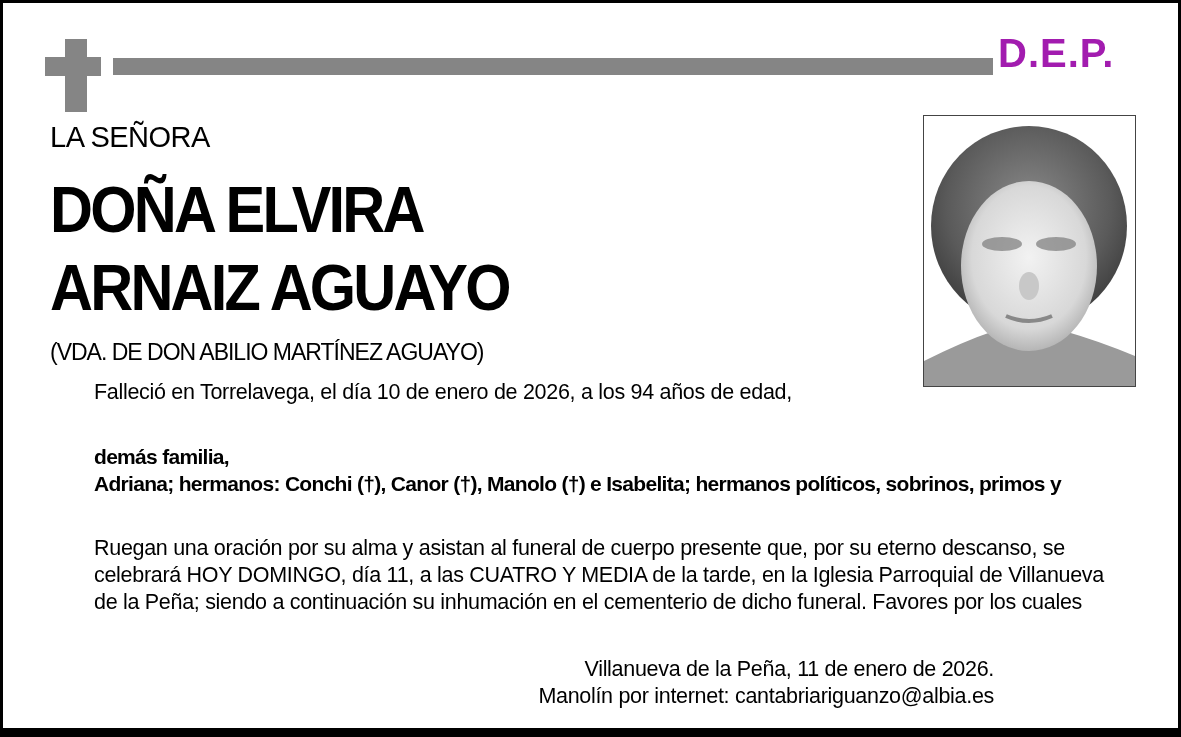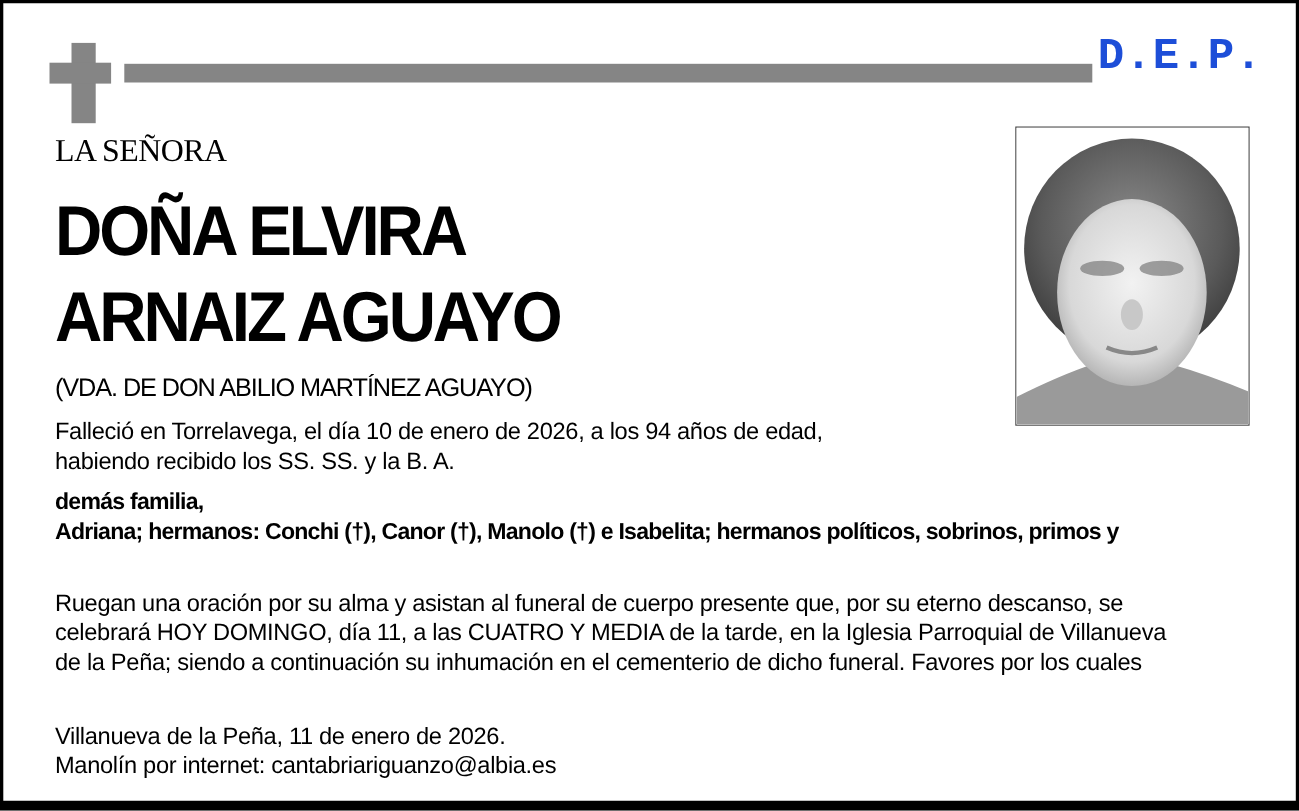--- a/index.html
+++ b/index.html
@@ -8,35 +8,35 @@
     position: absolute; left: 0; top: 0; width: 1181px; height: 737px;
     box-sizing: border-box;
     border-top: 3px solid #000; border-left: 3px solid #000; border-right: 3px solid #000;
     border-bottom: 9px solid #000;
     background: #fff;
   }
   .cross-v { position: absolute; left: 62px; top: 36px; width: 22px; height: 73px; background: #858585; }
   .cross-h { position: absolute; left: 42px; top: 54px; width: 56px; height: 19px; background: #858585; }
   .rule { position: absolute; left: 110px; top: 55px; width: 880px; height: 17px; background: #858585; }
   .dep {
-    position: absolute; left: 995px; top: 30px; font-family: Liberation Mono, monospace;
-    font-weight: bold; font-size: 40px; color: #1d4ed8; letter-spacing: 1px; line-height: 1;
+    position: absolute; left: 995px; top: 30px; font-family: Liberation Sans, sans-serif;
+    font-weight: bold; font-size: 40px; color: #a21caf; letter-spacing: 1px; line-height: 1;
   }
-  .text { font-family: Liberation Serif, serif; color: #000; position: absolute; left: 47px; }
+  .text { font-family: Liberation Sans, sans-serif; color: #000; position: absolute; left: 47px; }
   .senora { top: 118px; font-size: 29px; font-stretch: condensed; letter-spacing: -0.5px; }
   .name {
     font-family: "Liberation Sans", sans-serif; font-weight: bold; font-size: 64px; line-height: 78px;
     letter-spacing: -3px; top: 168px; transform: scaleX(0.93); transform-origin: left top;
   }
   .vda { top: 336px; font-size: 23px; font-weight: normal; letter-spacing: -1px; font-family: "Liberation Sans", sans-serif; }
-  .para { font-family: "Liberation Sans", sans-serif; font-size: 21.5px; line-height: 27px; letter-spacing: -0.3px; }
+  .para { font-family: "Liberation Sans", sans-serif; font-size: 21.5px; line-height: 27px; letter-spacing: -0.3px; margin-left: 44px; }
   .p1 { top: 376px; width: 820px; }
   .p2 { top: 440px; width: 1080px; font-weight: bold; font-size: 21px; letter-spacing: -0.7px; line-height: 27px; }
   .p3 { top: 532px; width: 1090px; }
-  .p4 { top: 653px; width: 900px; }
+  .p4 { top: 653px; width: 900px; text-align: right; }
   .photo {
     position: absolute; left: 920px; top: 112px; width: 213px; height: 272px;
     border: 1px solid #444; box-sizing: border-box; background: #fff; overflow: hidden;
   }
 </style>
 </head>
 <body>
 
 <div class="frame">
 
@@ -49,21 +49,20 @@
 
   <div class="text name">
     <div>DOÑA ELVIRA</div>
     <div>ARNAIZ AGUAYO</div>
   </div>
 
   <div class="text vda">(VDA. DE DON ABILIO MARTÍNEZ AGUAYO)</div>
 
   <div class="text para p1">
     <div>Falleció en Torrelavega, el día 10 de enero de 2026, a los 94 años de edad,</div>
-    <div>habiendo recibido los SS. SS. y la B. A.</div>
   </div>
 
   <div class="text para p2">
     <div>demás familia,</div>
     <div>Adriana; hermanos: Conchi (†), Canor (†), Manolo (†) e Isabelita; hermanos políticos, sobrinos, primos y</div>
   </div>
 
   <div class="text para p3">
     <div>Ruegan una oración por su alma y asistan al funeral de cuerpo presente que, por su eterno descanso, se</div>
     <div>celebrará HOY DOMINGO, día 11, a las CUATRO Y MEDIA de la tarde, en la Iglesia Parroquial de Villanueva</div>

